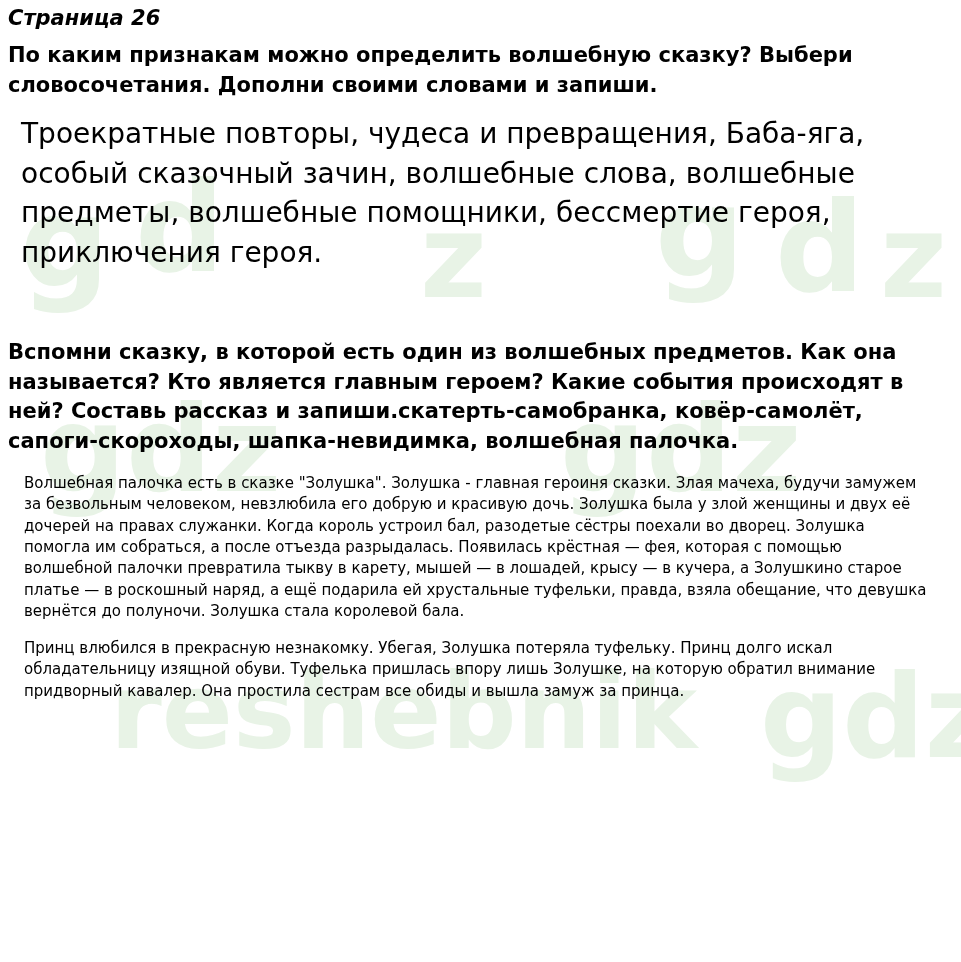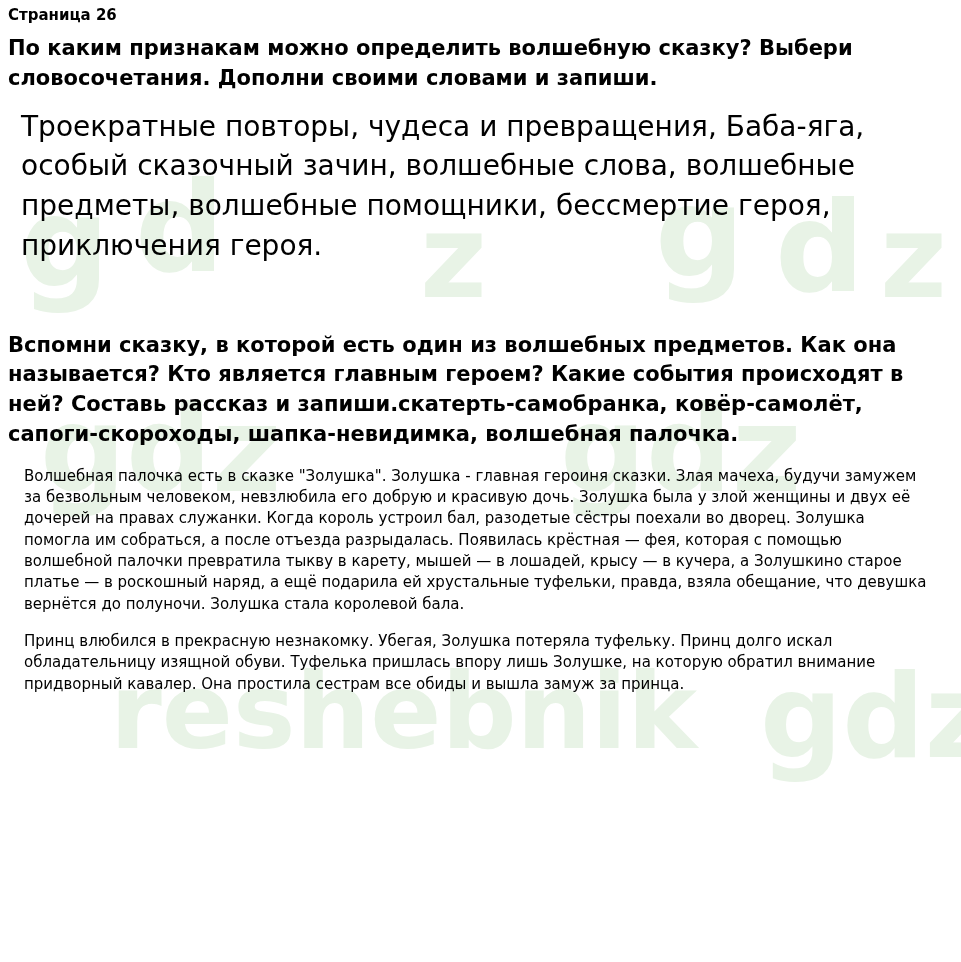--- a/index.html
+++ b/index.html
@@ -36,24 +36,25 @@
     font-family: "DejaVu Sans", "Liberation Sans", sans-serif;
     font-weight: 700;
     line-height: 1;
     user-select: none;
   }
   .content {
     position: relative;
     z-index: 1;
   }
   .page-title {
-    font-size: 15px;
+    font-size: 21px;
     font-weight: 700;
     margin: 0 0 10px 0;
     line-height: 1.2;
+    font-style: italic;
   }
   .task-prompt {
     font-size: 21px;
     font-weight: 700;
     line-height: 1.42;
     margin: 0 0 12px 0;
   }
   .answer-text {
     font-size: 28px;
     font-weight: 400;

